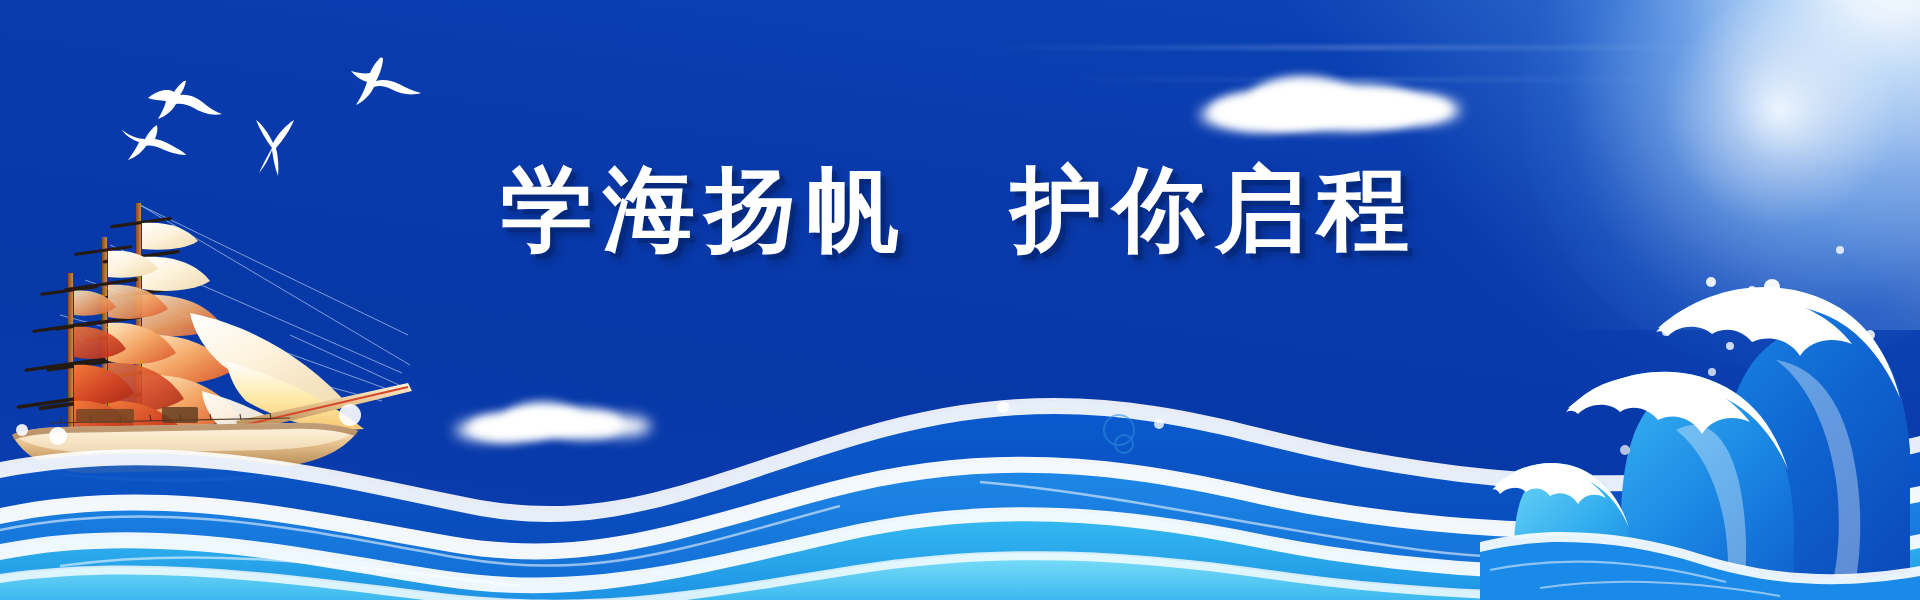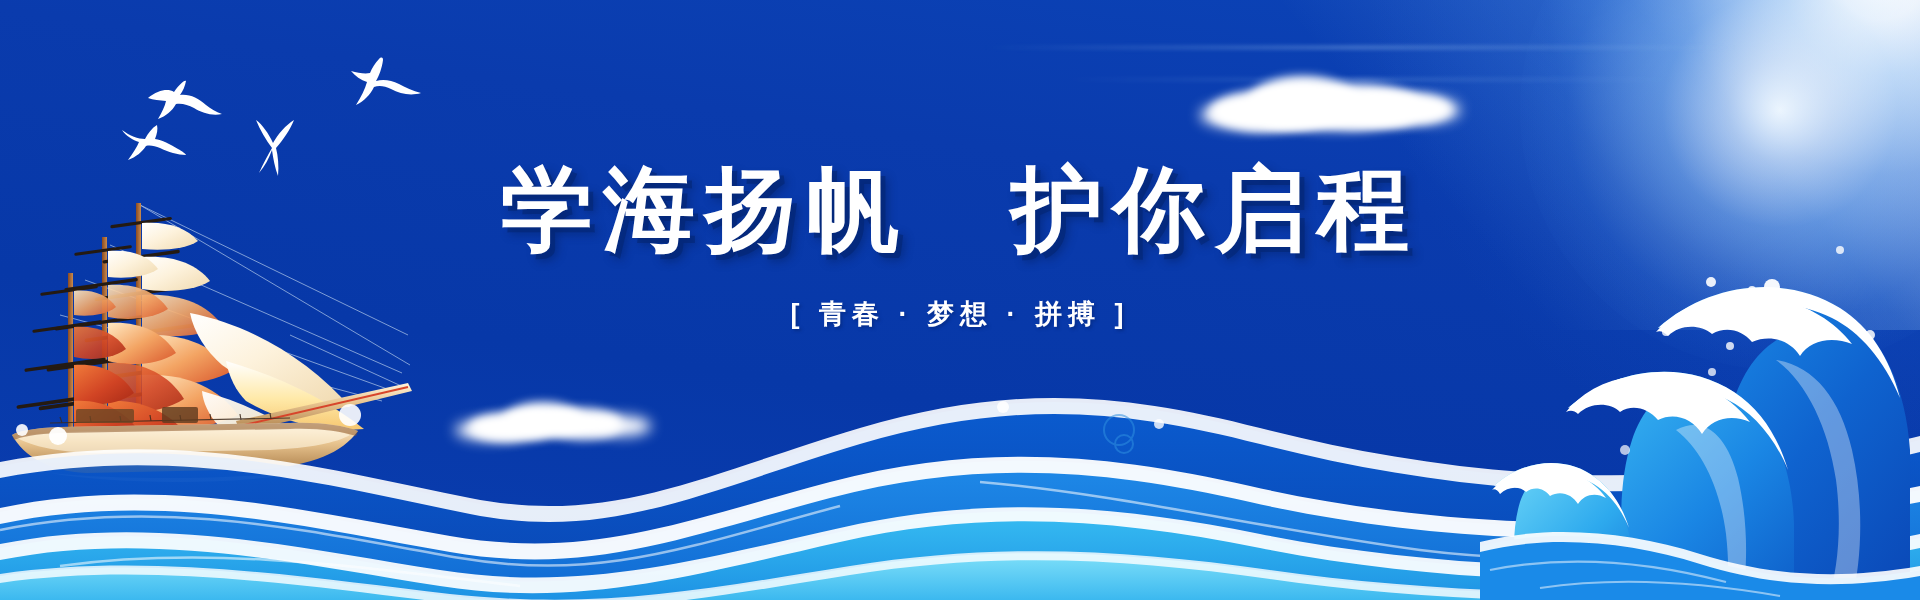--- a/index.html
+++ b/index.html
@@ -329,16 +329,15 @@
       <circle cx="350" cy="415" r="11" opacity=".9"></circle>
     </g>
     <g fill="none" stroke="#2e8fe0" stroke-width="2" opacity=".55">
       <circle cx="1119" cy="430" r="15"></circle>
       <circle cx="1124" cy="444" r="9"></circle>
     </g>
   </svg>
 
   <div id="copy">
     <div id="headline">学海扬帆　护你启程</div>
-    <div id="subline">[ 青春 · 梦想 · 拼搏 ]</div>
   </div>
 
 </div>
 
 </body></html>

